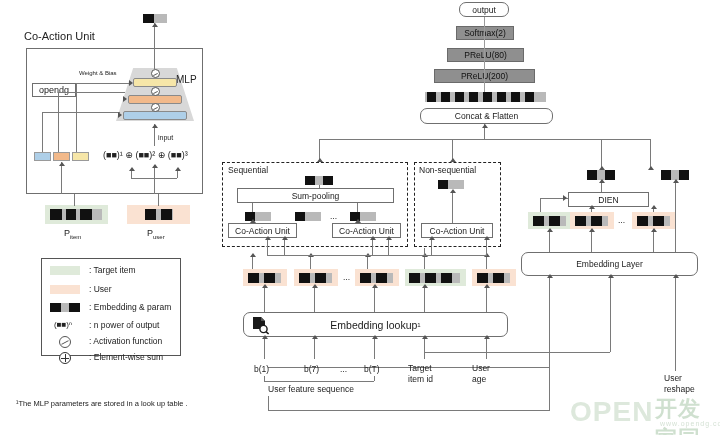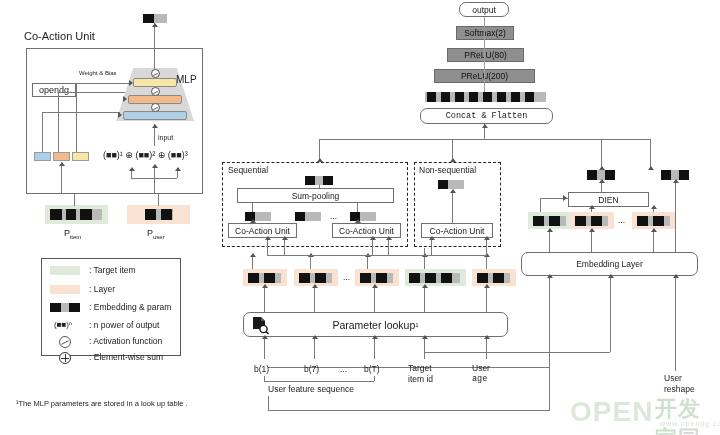--- a/index.html
+++ b/index.html
@@ -122,21 +122,21 @@
 <div class="lbl" style="left:147px;top:228px;font-size:9px;">
   <span>P</span><span class="sub">user</span>
 </div>
 <div class="line vline" style="left:74px;top:194px;height:12px;"></div>
 <div class="line vline" style="left:158px;top:194px;height:12px;"></div>
 
 <div class="legend" style="left:41px;top:258px;width:140px;height:98px;"></div>
 <div class="abs" style="left:50px;top:266px;width:30px;height:9px;background:#dfeada;"></div>
 <div class="lbl" style="left:89px;top:266px;">: Target item</div>
 <div class="abs" style="left:50px;top:285px;width:30px;height:9px;background:#fae2d2;"></div>
-<div class="lbl" style="left:89px;top:285px;">: Layer</div>
+<div class="lbl" style="left:89px;top:285px;">: User</div>
 <div class="emb" style="left:50px;top:303px;width:30px;height:9px;background:#b9b9b9;">
   <i style="width:11px"></i>
     <i style="width:11px;margin-left:8px"></i>
 </div>
 <div class="lbl" style="left:89px;top:303px;">: Embedding &amp; param</div>
 <div class="lbl" style="left:54px;top:320px;font-size:8px;">(■■)ⁿ</div>
 <div class="lbl" style="left:89px;top:321px;">: n power of output</div>
 <div class="circ" style="left:59px;top:336px;width:10px;height:10px;"></div>
 <div class="lbl" style="left:89px;top:337px;">: Activation function</div>
 <div class="plus" style="left:59px;top:352px;width:10px;height:10px;"></div>
@@ -153,21 +153,21 @@
 <div class="emb" style="left:425px;top:92px;width:121px;height:10px;background:#b9b9b9;">
   <i style="width:9px;margin-left:2px"></i>
     <i style="width:9px;margin-left:5px"></i>
     <i style="width:9px;margin-left:5px"></i>
     <i style="width:9px;margin-left:5px"></i>
     <i style="width:9px;margin-left:5px"></i>
     <i style="width:9px;margin-left:5px"></i>
     <i style="width:9px;margin-left:5px"></i>
     <i style="width:9px;margin-left:5px"></i>
 </div>
-<div class="box rbox" style="left:420px;top:108px;width:133px;height:16px;font-family:Liberation Mono, monospace;">Concat &amp; Flatten</div>
+<div class="box rbox" style="left:420px;top:108px;width:133px;height:16px;">Concat &amp; Flatten</div>
 <div class="line vline" style="left:484px;top:124px;height:15px;"></div>
 <div class="arrow au" style="left:481.5px;top:124px;"></div>
 
 <div class="line hline" style="left:319px;top:139px;width:331px;"></div>
 <div class="line vline" style="left:319px;top:139px;height:23px;"></div>
 <div class="arrow au" style="left:316.5px;top:158px;"></div>
 <div class="line vline" style="left:452px;top:139px;height:23px;"></div>
 <div class="arrow au" style="left:449.5px;top:158px;"></div>
 <div class="line vline" style="left:601px;top:139px;height:30px;"></div>
 <div class="arrow au" style="left:598.5px;top:166px;"></div>
@@ -318,21 +318,21 @@
 <div class="line vline" style="left:431px;top:238px;height:17px;"></div>
 <div class="arrow au" style="left:428.5px;top:236px;"></div>
 <div class="line vline" style="left:284px;top:238px;height:17px;"></div>
 <div class="arrow au" style="left:281.5px;top:236px;"></div>
 <div class="line vline" style="left:388px;top:238px;height:17px;"></div>
 <div class="arrow au" style="left:385.5px;top:236px;"></div>
 <div class="line vline" style="left:486px;top:238px;height:17px;"></div>
 <div class="arrow au" style="left:483.5px;top:236px;"></div>
 
 <div class="box rbox" style="left:243px;top:312px;width:265px;height:25px;">
-  <span style="font-size:10.5px;">Parameter  lookup</span>
+  <span style="font-size:10.5px;">Embedding  lookup</span>
     <span class="sup">1</span>
 </div>
 <svg class="doc-icon" width="20" height="20" viewBox="0 0 20 20" style="left:250px;top:315px;">
   <path d="M3 2 h8 l4 4 v8 h-12 z" fill="#1a1a1a"></path>
   <path d="M11 2 v4 h4" fill="#555"></path>
   <circle cx="13.5" cy="14" r="3.6" fill="#fff" stroke="#1a1a1a" stroke-width="1.4"></circle>
   <line x1="16" y1="16.6" x2="18.6" y2="19" stroke="#1a1a1a" stroke-width="1.6"></line>
 </svg>
 
 <div class="line vline" style="left:264px;top:286px;height:26px;"></div>
@@ -357,21 +357,21 @@
 <div class="line vline" style="left:486px;top:337px;height:22px;"></div>
 <div class="arrow au" style="left:483.5px;top:335px;"></div>
 
 <div class="lbl" style="left:254px;top:365px;">b(1)</div>
 <div class="lbl" style="left:304px;top:365px;">b(7)</div>
 <div class="lbl" style="left:340px;top:365px;">...</div>
 <div class="lbl" style="left:364px;top:365px;">b(T)</div>
 <div class="lbl" style="left:408px;top:364px;">Target</div>
 <div class="lbl" style="left:408px;top:375px;">item id</div>
 <div class="lbl" style="left:472px;top:364px;">User</div>
-<div class="lbl" style="left:472px;top:375px;font-family:Liberation Mono, monospace;">age</div>
+<div class="lbl" style="left:472px;top:375px;">age</div>
 <div class="lbl" style="left:664px;top:374px;">User</div>
 <div class="lbl" style="left:664px;top:385px;">reshape</div>
 
 <div class="line hline" style="left:264px;top:381px;width:110px;"></div>
 <div class="line vline" style="left:264px;top:376px;height:5px;"></div>
 <div class="line vline" style="left:374px;top:376px;height:5px;"></div>
 <div class="lbl" style="left:268px;top:385px;">User feature sequence</div>
 <div class="line vline" style="left:268px;top:396px;height:14px;"></div>
 <div class="line hline" style="left:268px;top:410px;width:282px;"></div>
 <div class="line vline" style="left:549px;top:367px;height:43px;"></div>

